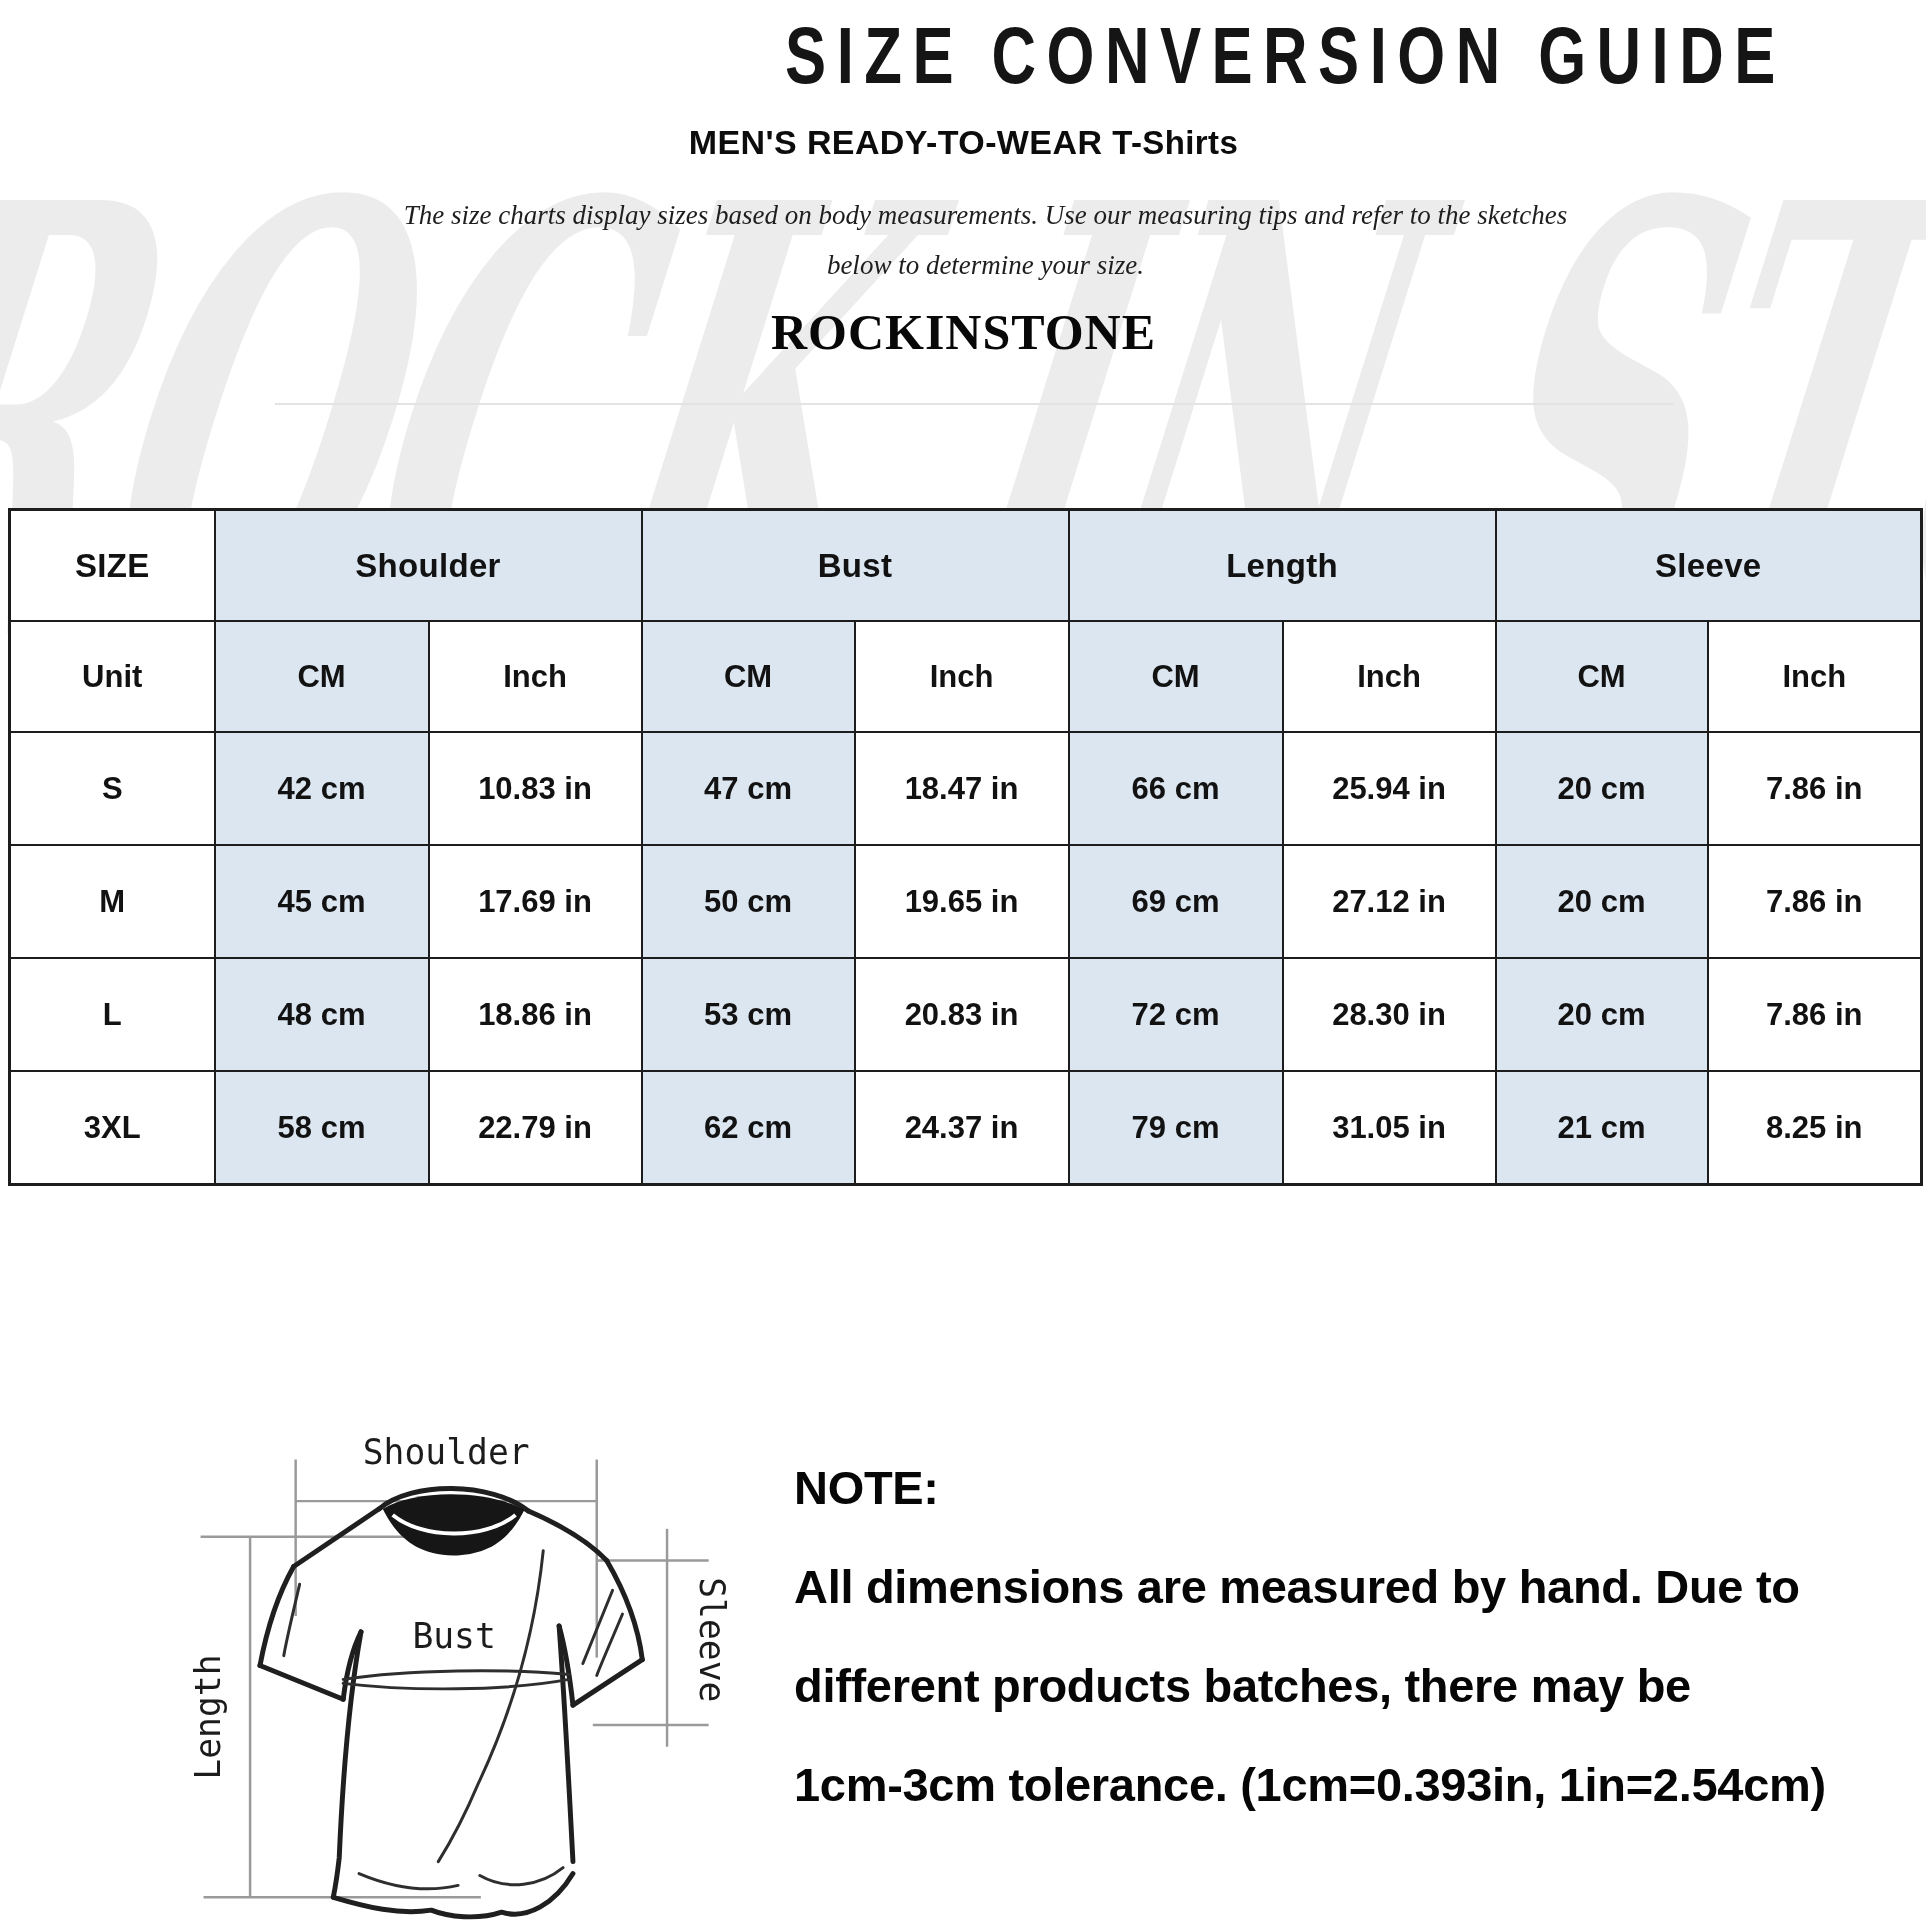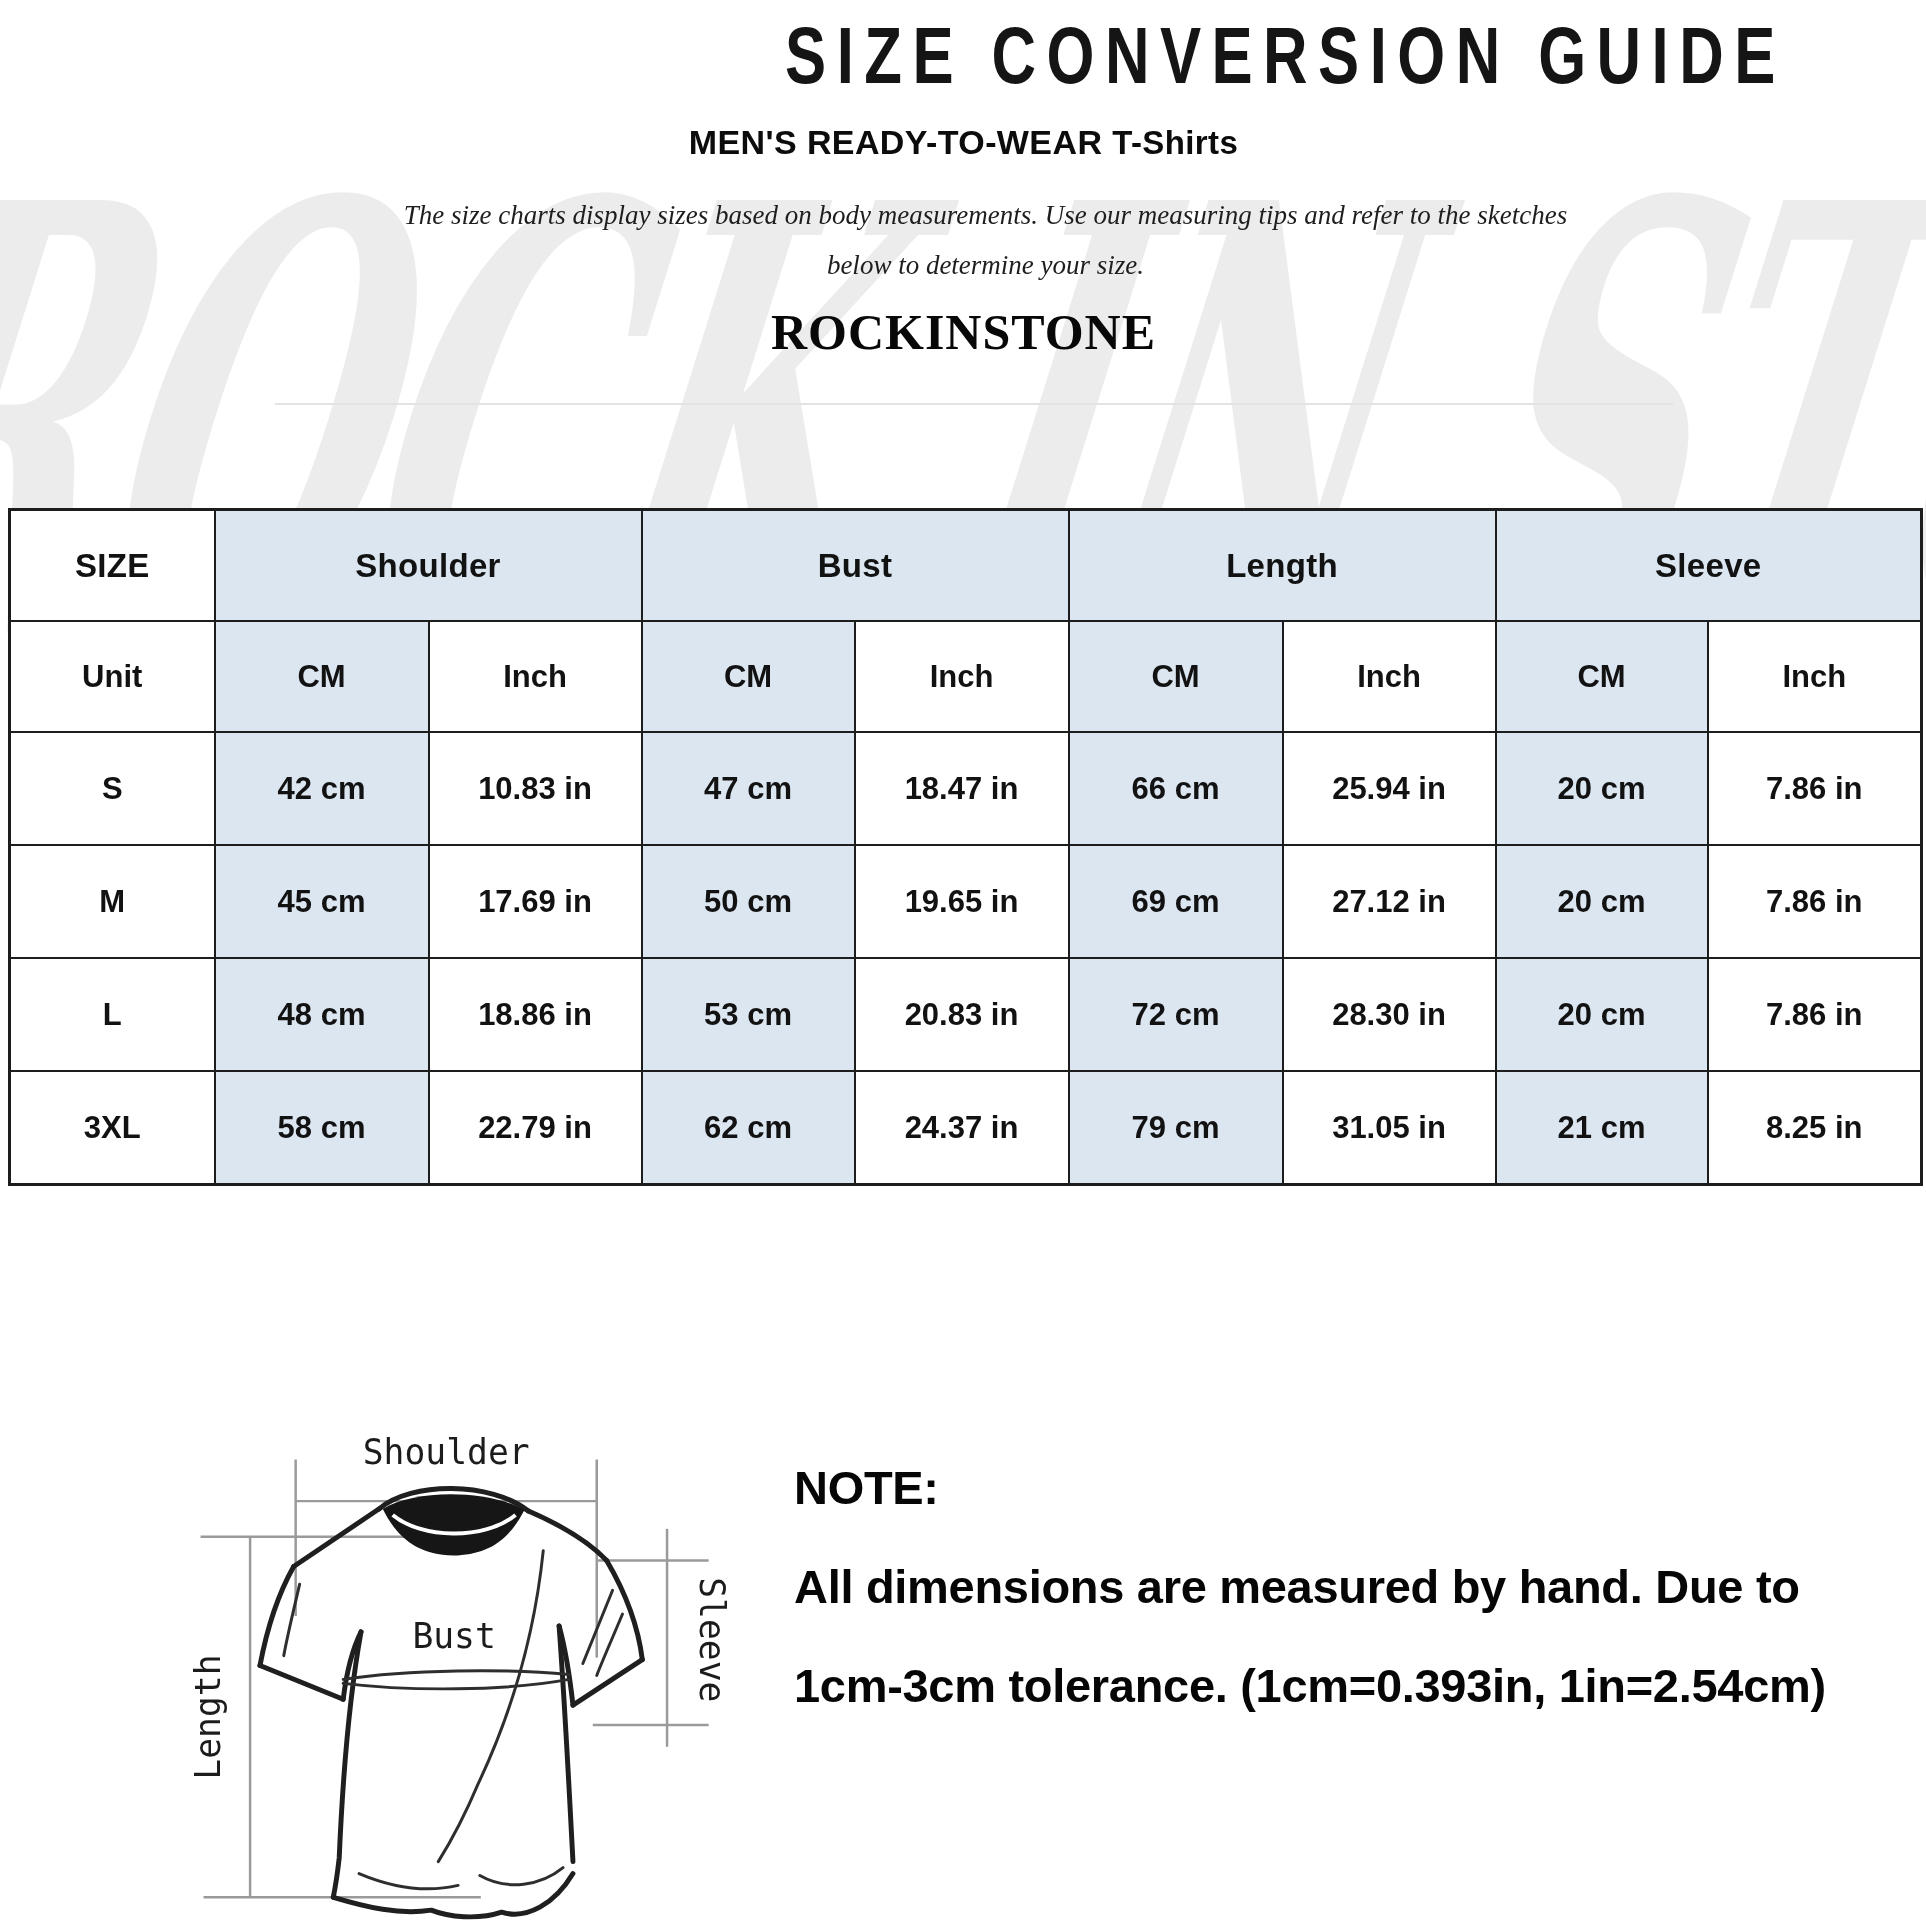--- a/index.html
+++ b/index.html
@@ -186,17 +186,18 @@
 
     <text x="300" y="55" text-anchor="middle">Shoulder</text>
     <text x="308" y="240" text-anchor="middle">Bust</text>
     <text x="72" y="310" text-anchor="middle" transform="rotate(-90 72 310)">Length</text>
     <text x="556" y="232" text-anchor="middle" transform="rotate(90 556 232)">Sleeve</text>
   </svg>
 
   <div class="note">
     <div>NOTE:</div>
     <div>All dimensions are measured by hand. Due to</div>
+    <div>different products batches, there may be</div>
     <div>1cm-3cm tolerance. (1cm=0.393in, 1in=2.54cm)</div>
   </div>
 
 </div>
 
 
 </body></html>

